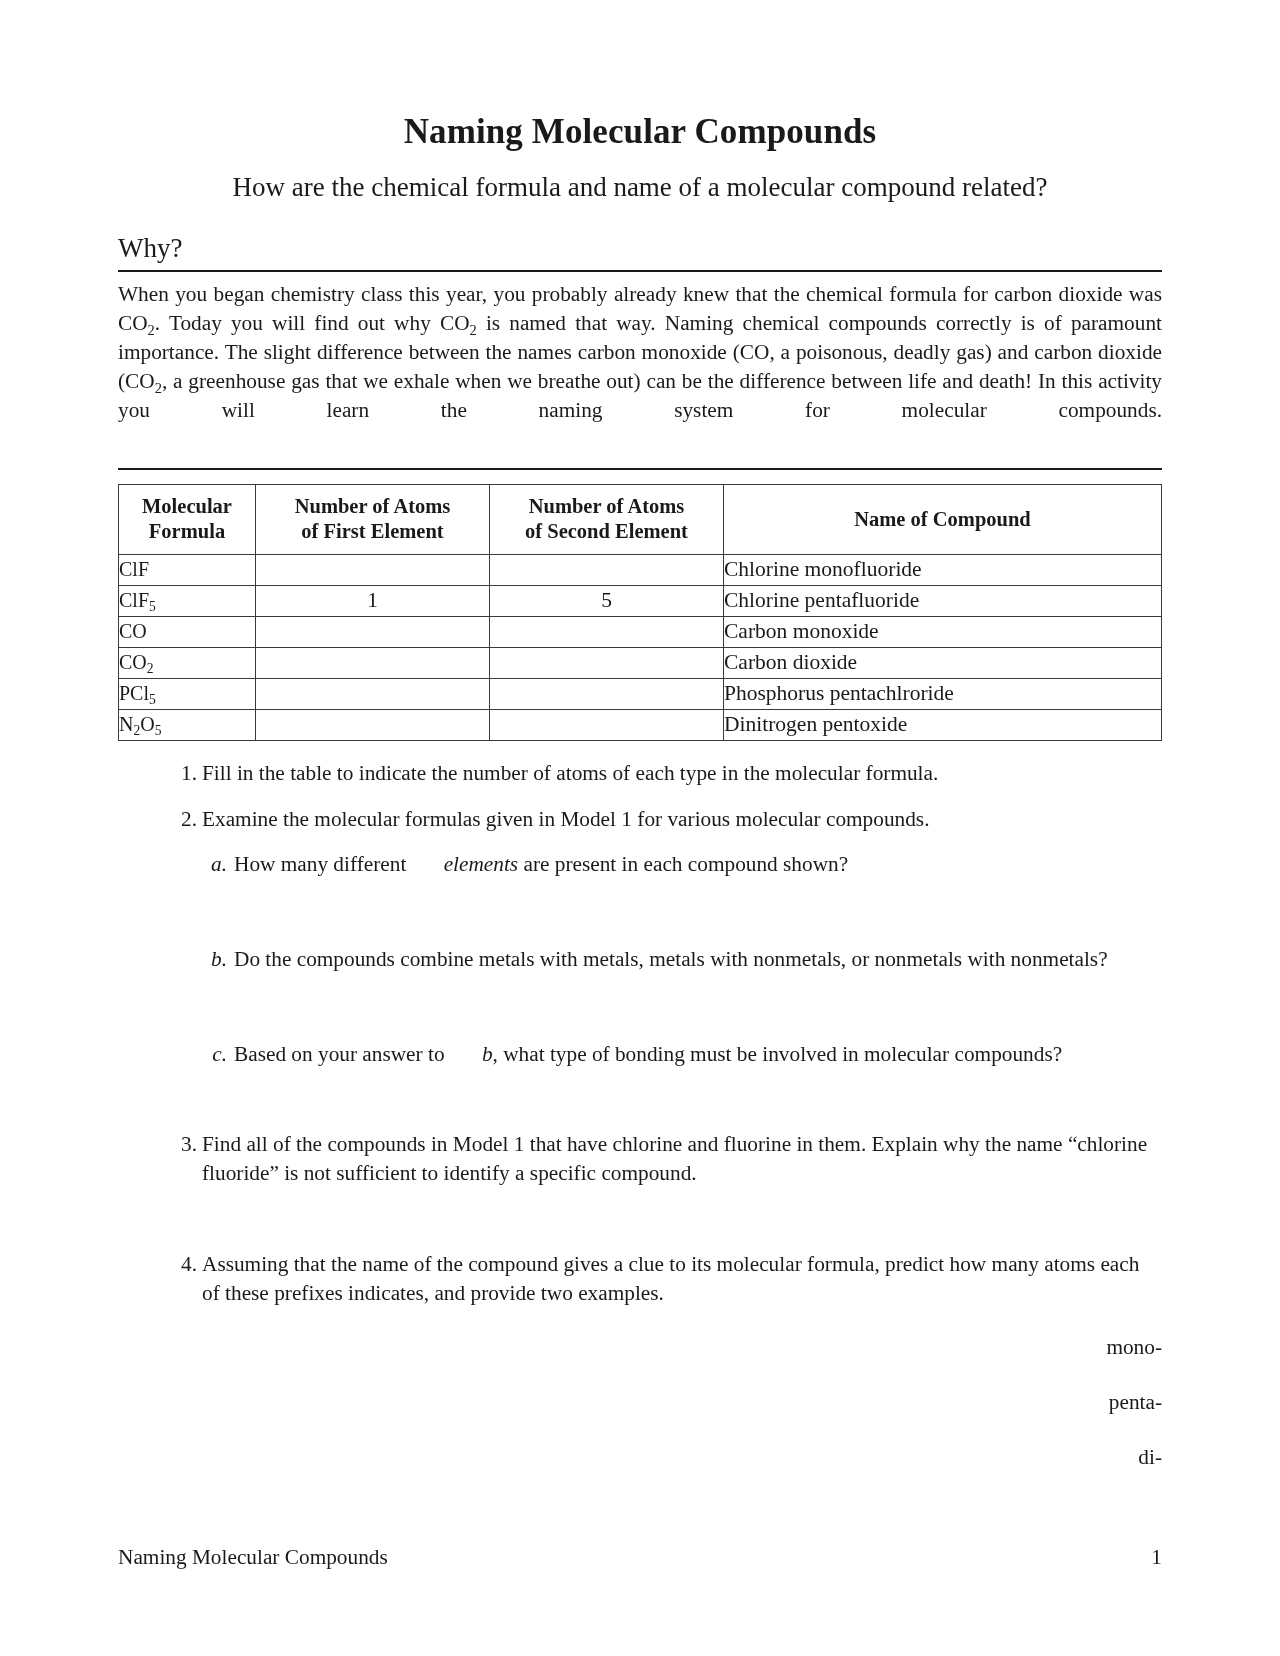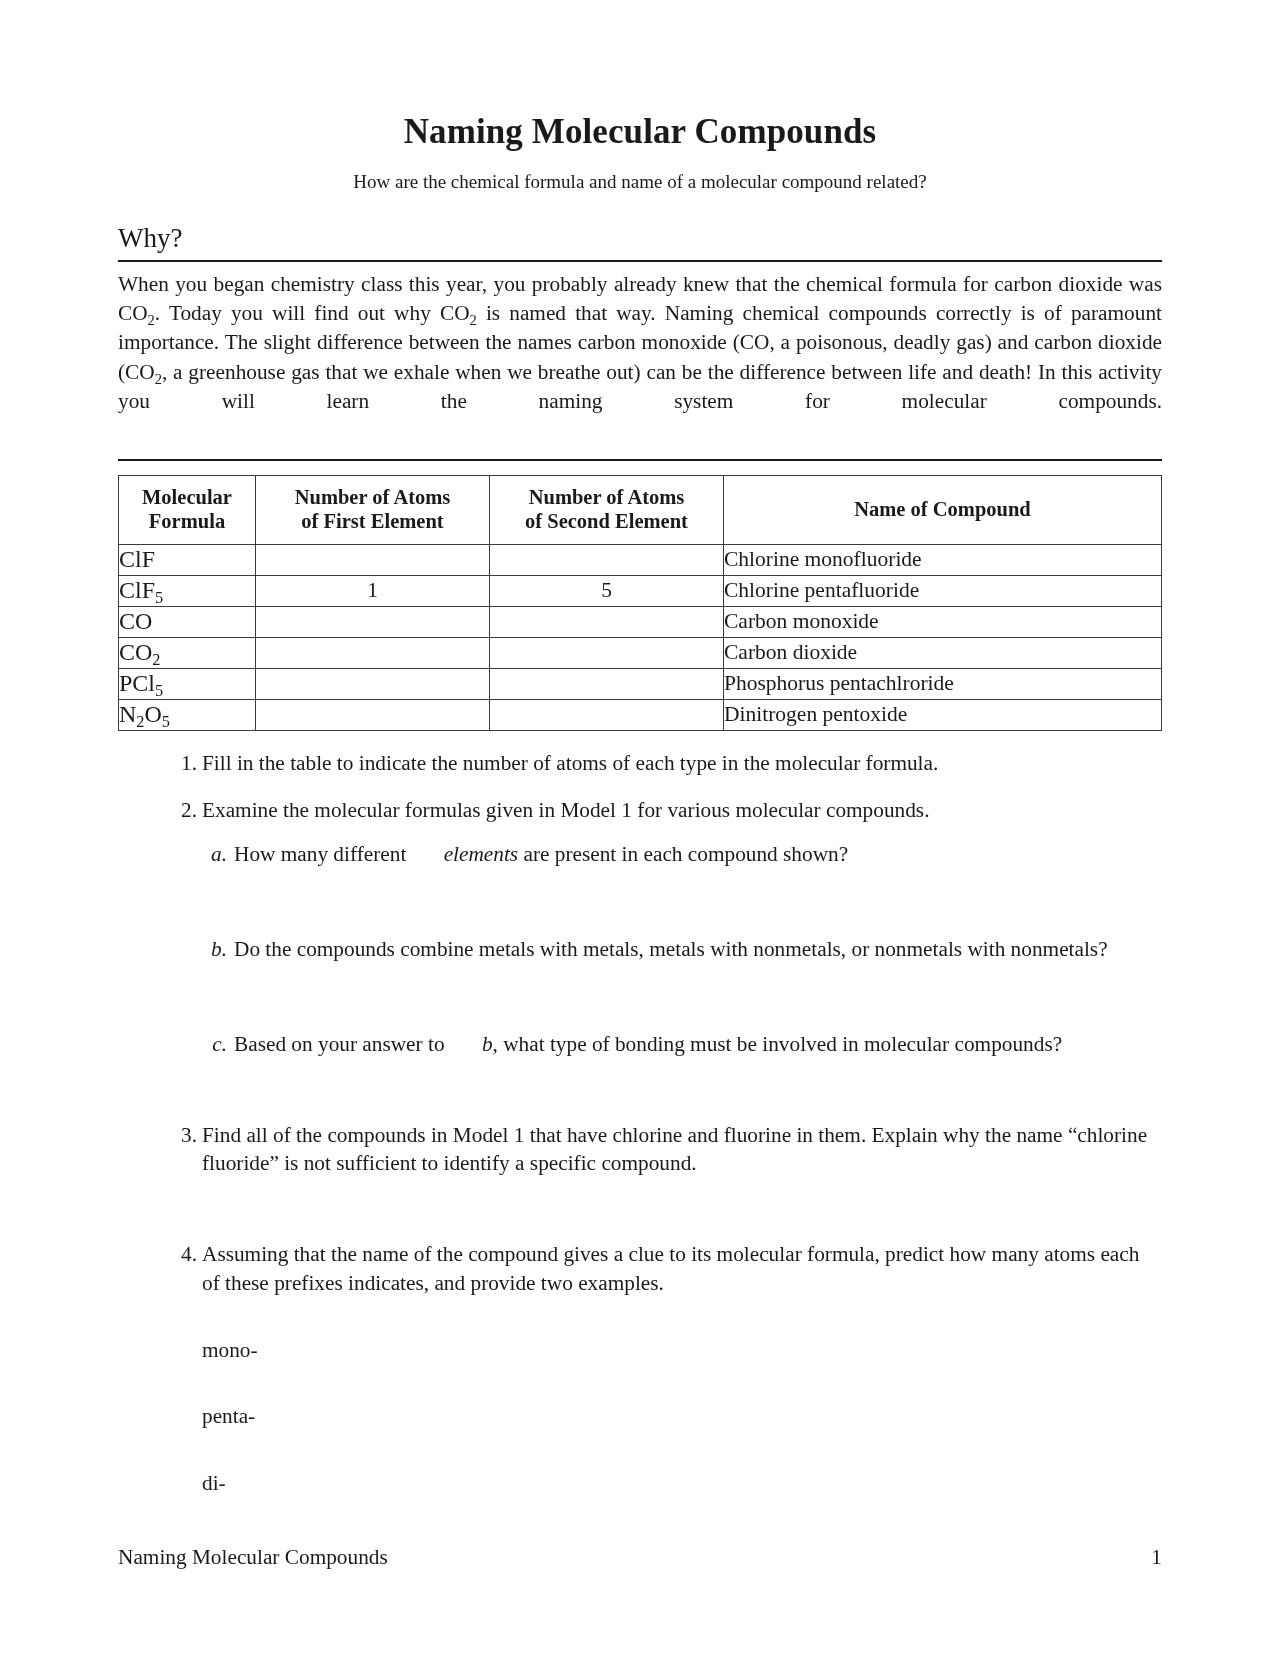--- a/index.html
+++ b/index.html
@@ -27,21 +27,21 @@
     text-align: center;
     font-size: 35px;
     font-weight: bold;
     letter-spacing: 0.1px;
     margin: 0;
     padding-top: 113px;
     line-height: 1.1;
   }
   .doc-subtitle {
     text-align: center;
-    font-size: 19px;
+    font-size: 27px;
     margin: 0;
     padding-top: 19px;
     line-height: 1.2;
   }
   
   .section-head {
     font-size: 27px;
     font-weight: normal;
     margin: 0;
     padding-top: 30px;
@@ -100,21 +100,21 @@
     text-align: center;
     line-height: 1.2;
     padding: 9px 4px 10px 4px;
     vertical-align: middle;
   }
   .col-formula { width: 137px; }
   .col-first   { width: 234px; }
   .col-second  { width: 234px; }
   .col-name    { width: auto; }
   td.cell-formula {
-    font-size: 24px;
+    font-size: 20px;
     padding: 5px 0 6px 14px;
     height: 30px;
     vertical-align: middle;
   }
   td.cell-count {
     font-size: 21.5px;
     text-align: center;
     vertical-align: middle;
   }
   td.cell-name {
@@ -156,21 +156,22 @@
     width: 22px;
     text-align: right;
     font-style: italic;
   }
   .gap-lg { height: 50px; }
   .gap-md { height: 44px; }
   .prefix-line {
     font-size: 21.3px;
     line-height: 1.35;
     padding-left: 84px;
-    margin-top: 38px;
+    margin-top: 26px;
+    text-align: right;
   }
   em { font-style: italic; margin-left: 32px; }
   
   .footer {
     position: absolute;
     left: 118px;
     right: 118px;
     bottom: 86px;
     display: flex;
     justify-content: space-between;

